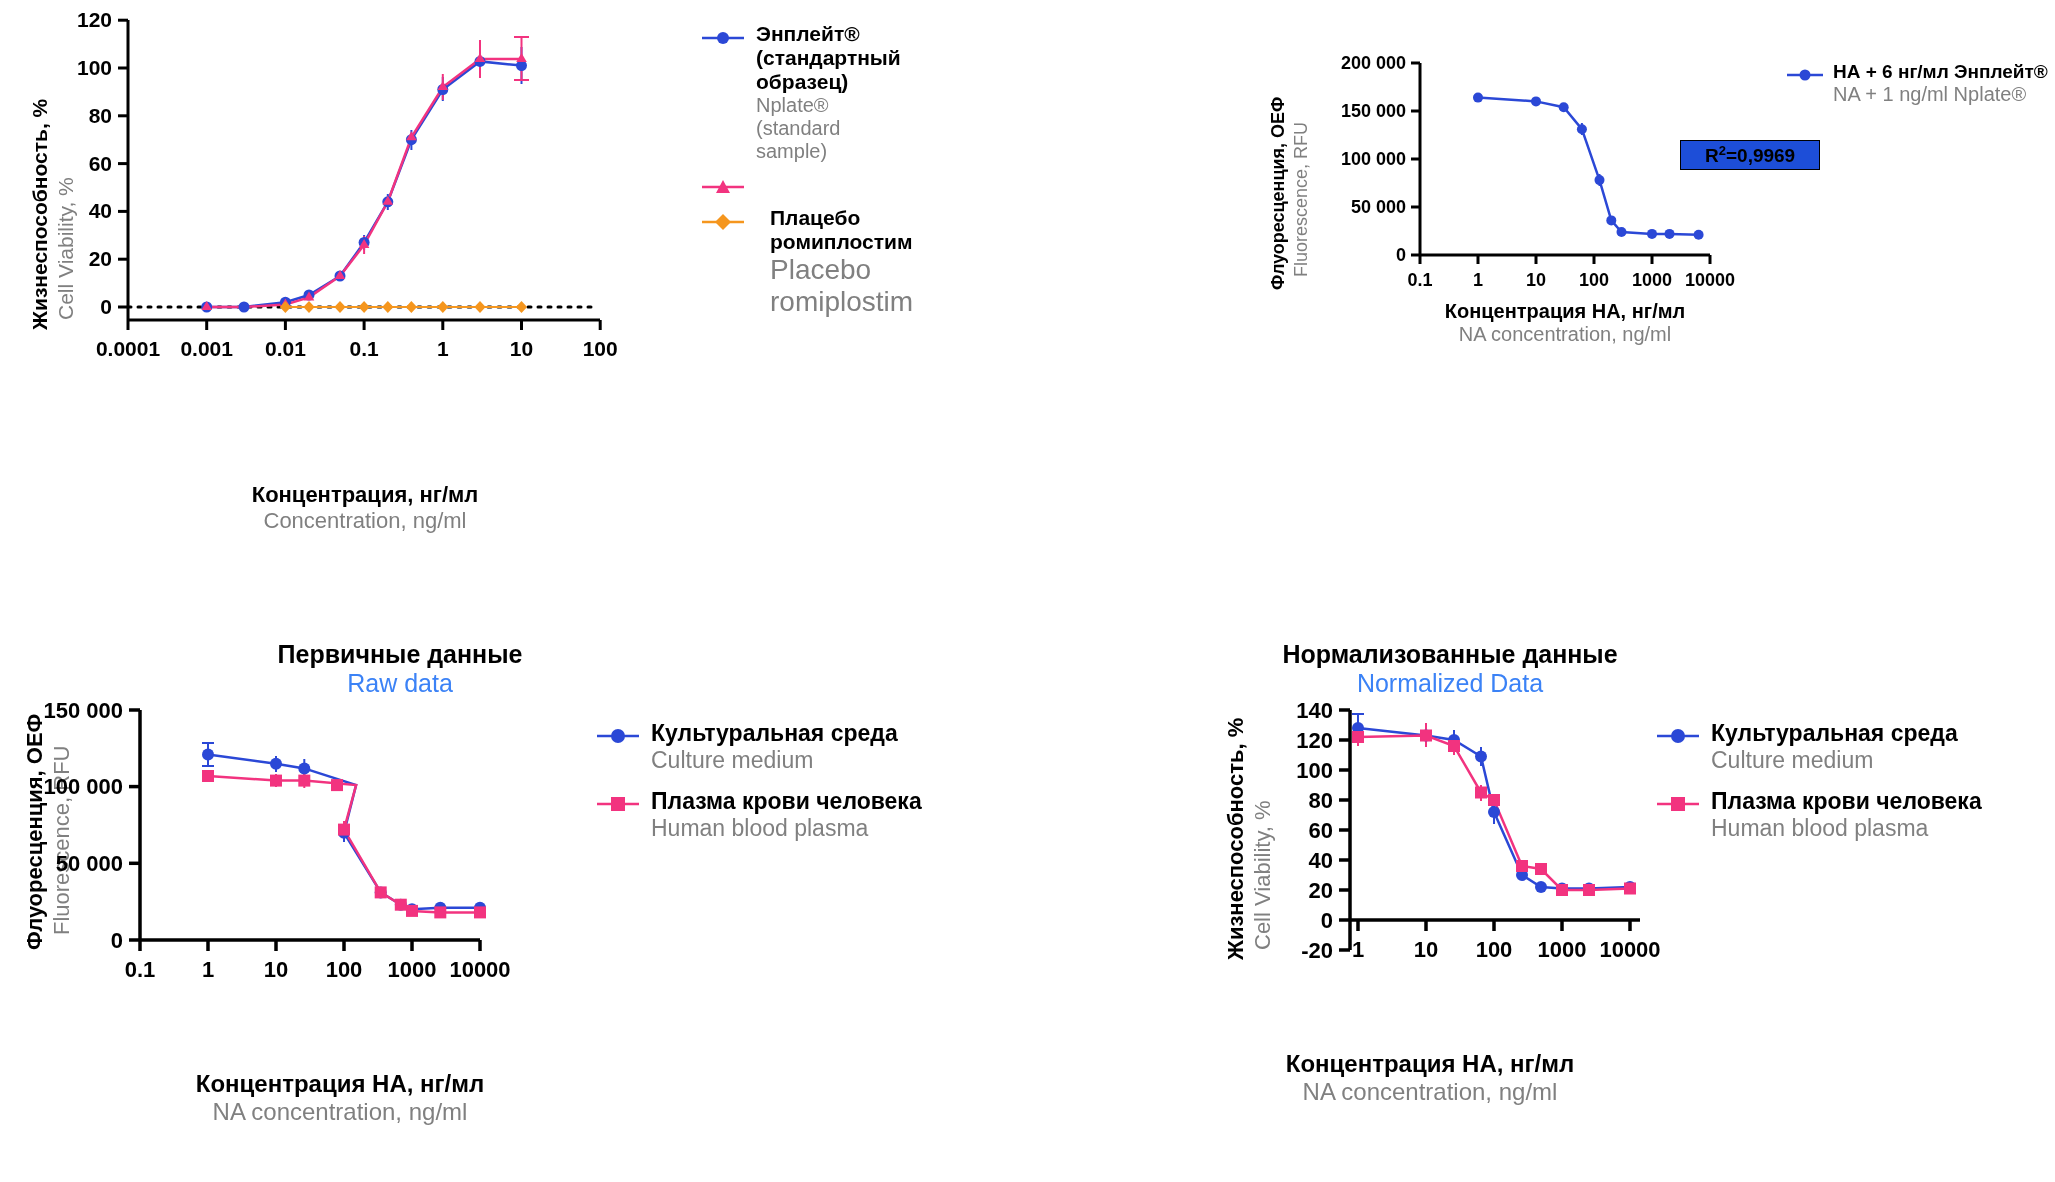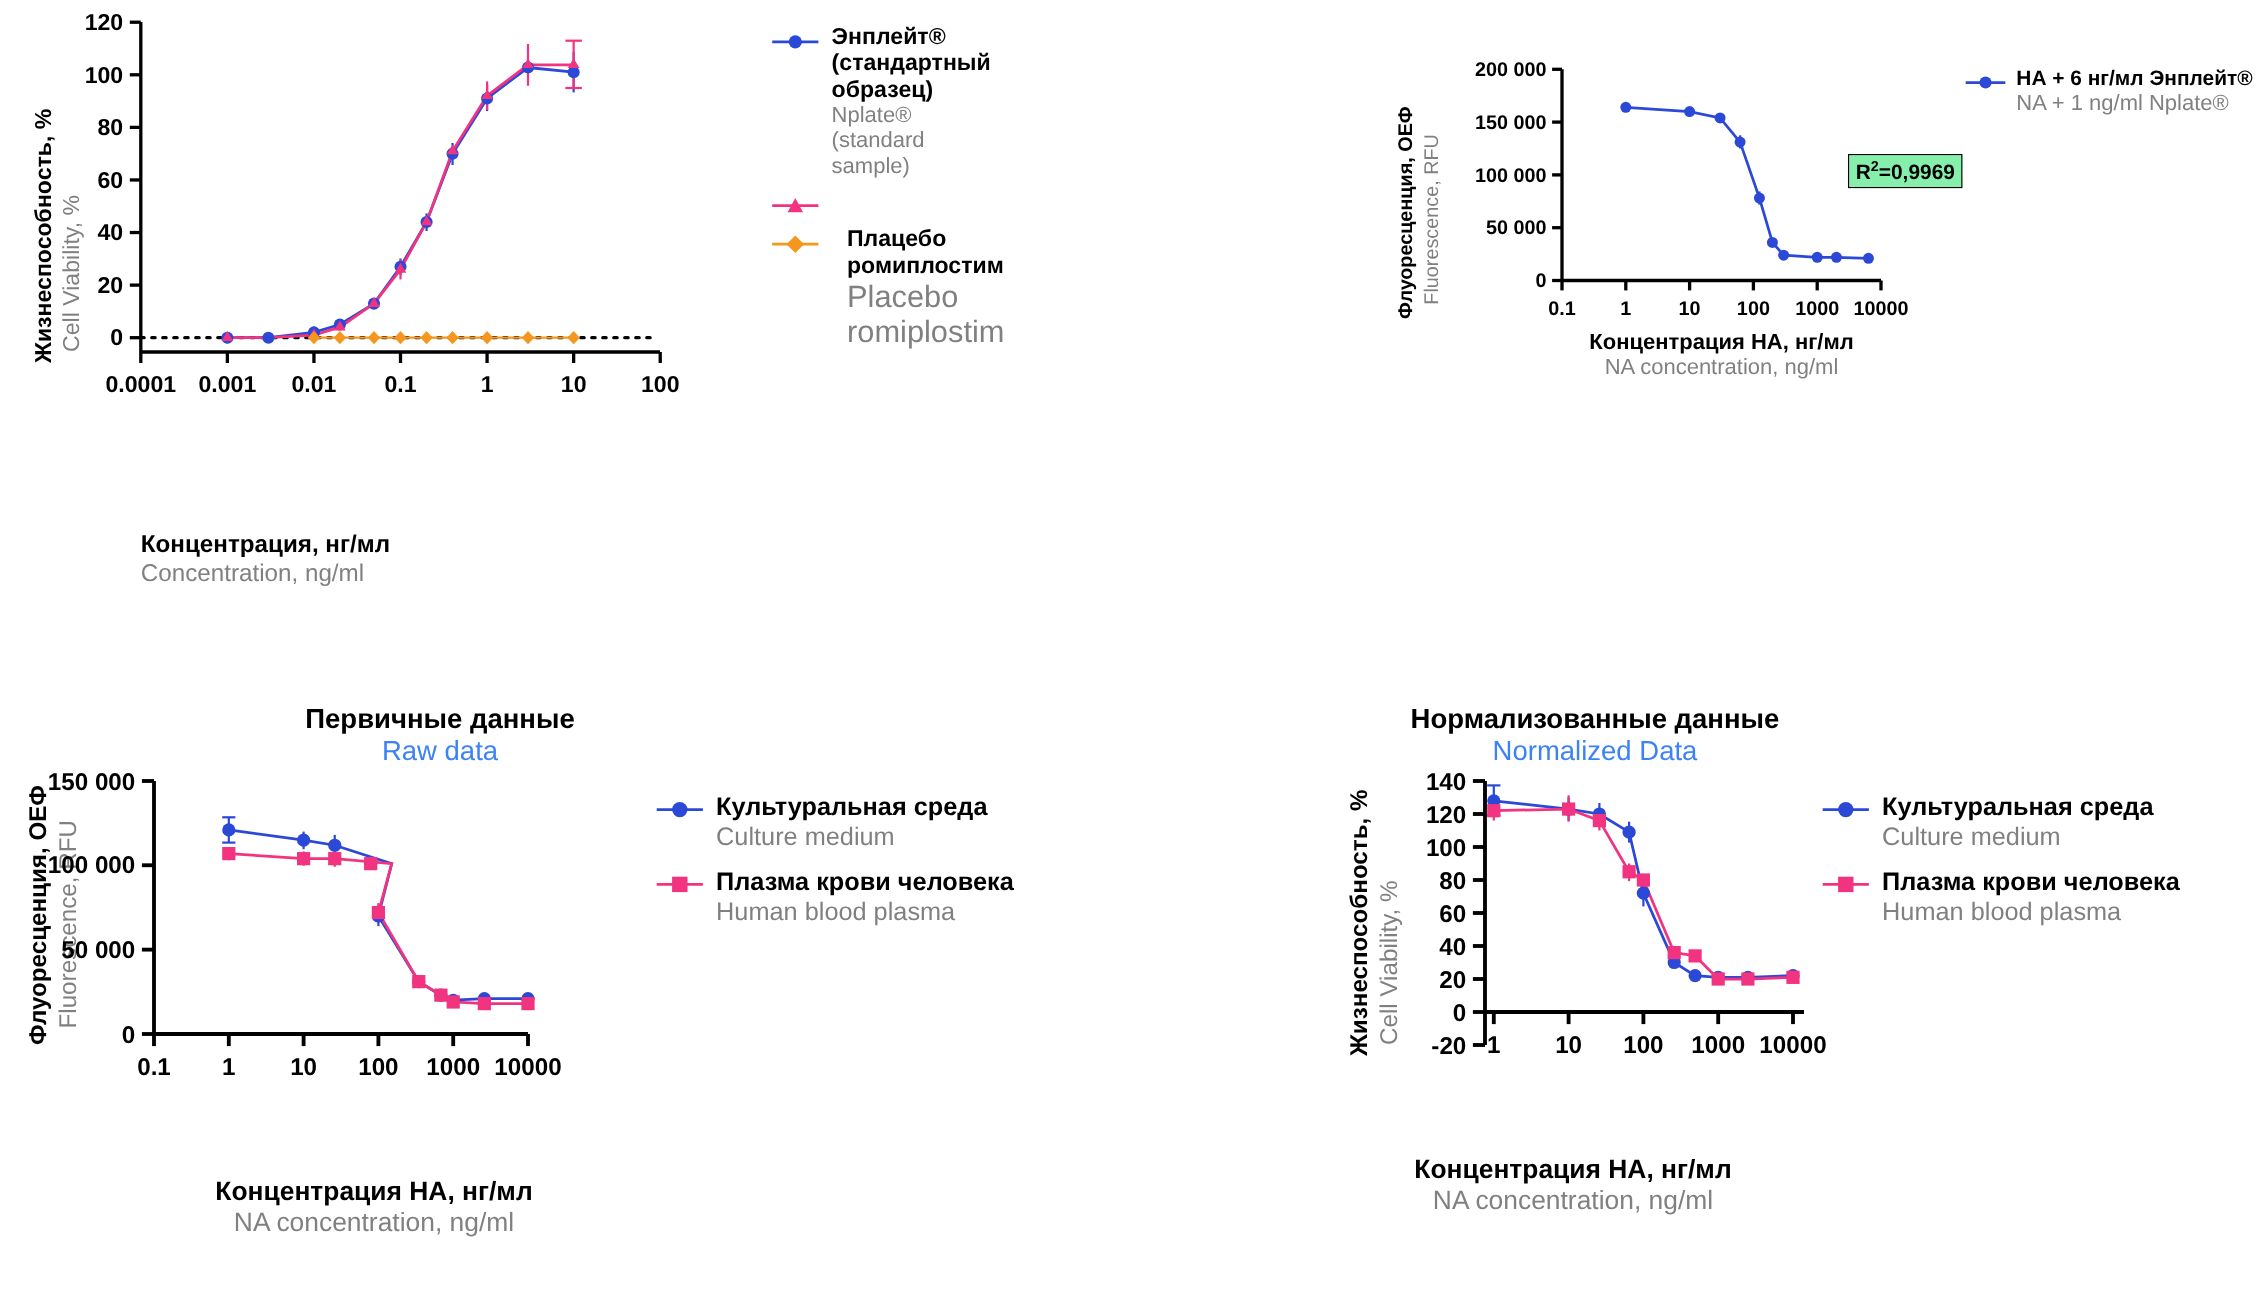--- a/index.html
+++ b/index.html
@@ -10,21 +10,21 @@
   }
   .panel{position:absolute;}
   .axis-title{font-weight:bold;color:#000;}
   .axis-sub{color:#808080;}
   .legend-ru{font-weight:bold;color:#000;}
   .legend-en{color:#808080;}
   svg{display:block;overflow:visible;}
   .lbl{font-family:"Liberation Sans", sans-serif;}
   .panel-title-ru{font-weight:bold;color:#000;text-align:center;}
   .panel-title-en{color:#3b82f6;text-align:center;}
-  .r2box{border:1.5px solid #000;display:inline-block;padding:2px 6px;font-size:19px;font-weight:bold;background:#86efac;}
+  .r2box{border:1.5px solid #000;display:inline-block;padding:2px 24px;font-size:19px;font-weight:bold;background:#1d4ed8;}
   .vtitle{transform:rotate(-90deg);transform-origin:left top;white-space:nowrap;}
 </style>
 </head>
 <body>
 
 <div class="panel" style="left:0px;top:0px;width:800px;height:440px;">
 
   <div class="vtitle" style="position:absolute;left:28px;top:330px;">
     <span class="axis-title lbl" style="font-size:21px;">Жизнеспособность, %</span>
   </div>
@@ -133,21 +133,21 @@
       <polygon points="340,301 345.6,307 340,313 334.4,307"></polygon>
       <polygon points="364.1,301 369.7,307 364.1,313 358.5,307"></polygon>
       <polygon points="387.8,301 393.4,307 387.8,313 382.2,307"></polygon>
       <polygon points="411.4,301 417,307 411.4,313 405.8,307"></polygon>
       <polygon points="442.8,301 448.4,307 442.8,313 437.2,307"></polygon>
       <polygon points="480,301 485.6,307 480,313 474.4,307"></polygon>
       <polygon points="521.5,301 527.1,307 521.5,313 515.9,307"></polygon>
     </g>
   </svg>
 
-  <div style="position:absolute;left:128px;top:482px;width:474px;">
+  <div style="position:absolute;left:128px;top:482px;width:474px;text-align:center;">
     <div class="axis-title lbl" style="font-size:22px;">Концентрация, нг/мл</div>
     <div class="axis-sub lbl" style="font-size:22px;">Concentration, ng/ml</div>
   </div>
 
   <div style="position:absolute;left:700px;top:22px;">
     <div style="display:flex;align-items:flex-start;gap:10px;margin-bottom:8px;">
       <svg width="46" height="22" style="margin-top:5px;">
         <line x1="2" y1="11" x2="44" y2="11" stroke="#2b48d6" stroke-width="2.5"></line>
         <circle cx="23" cy="11" r="6" fill="#2b48d6"></circle>
       </svg>

